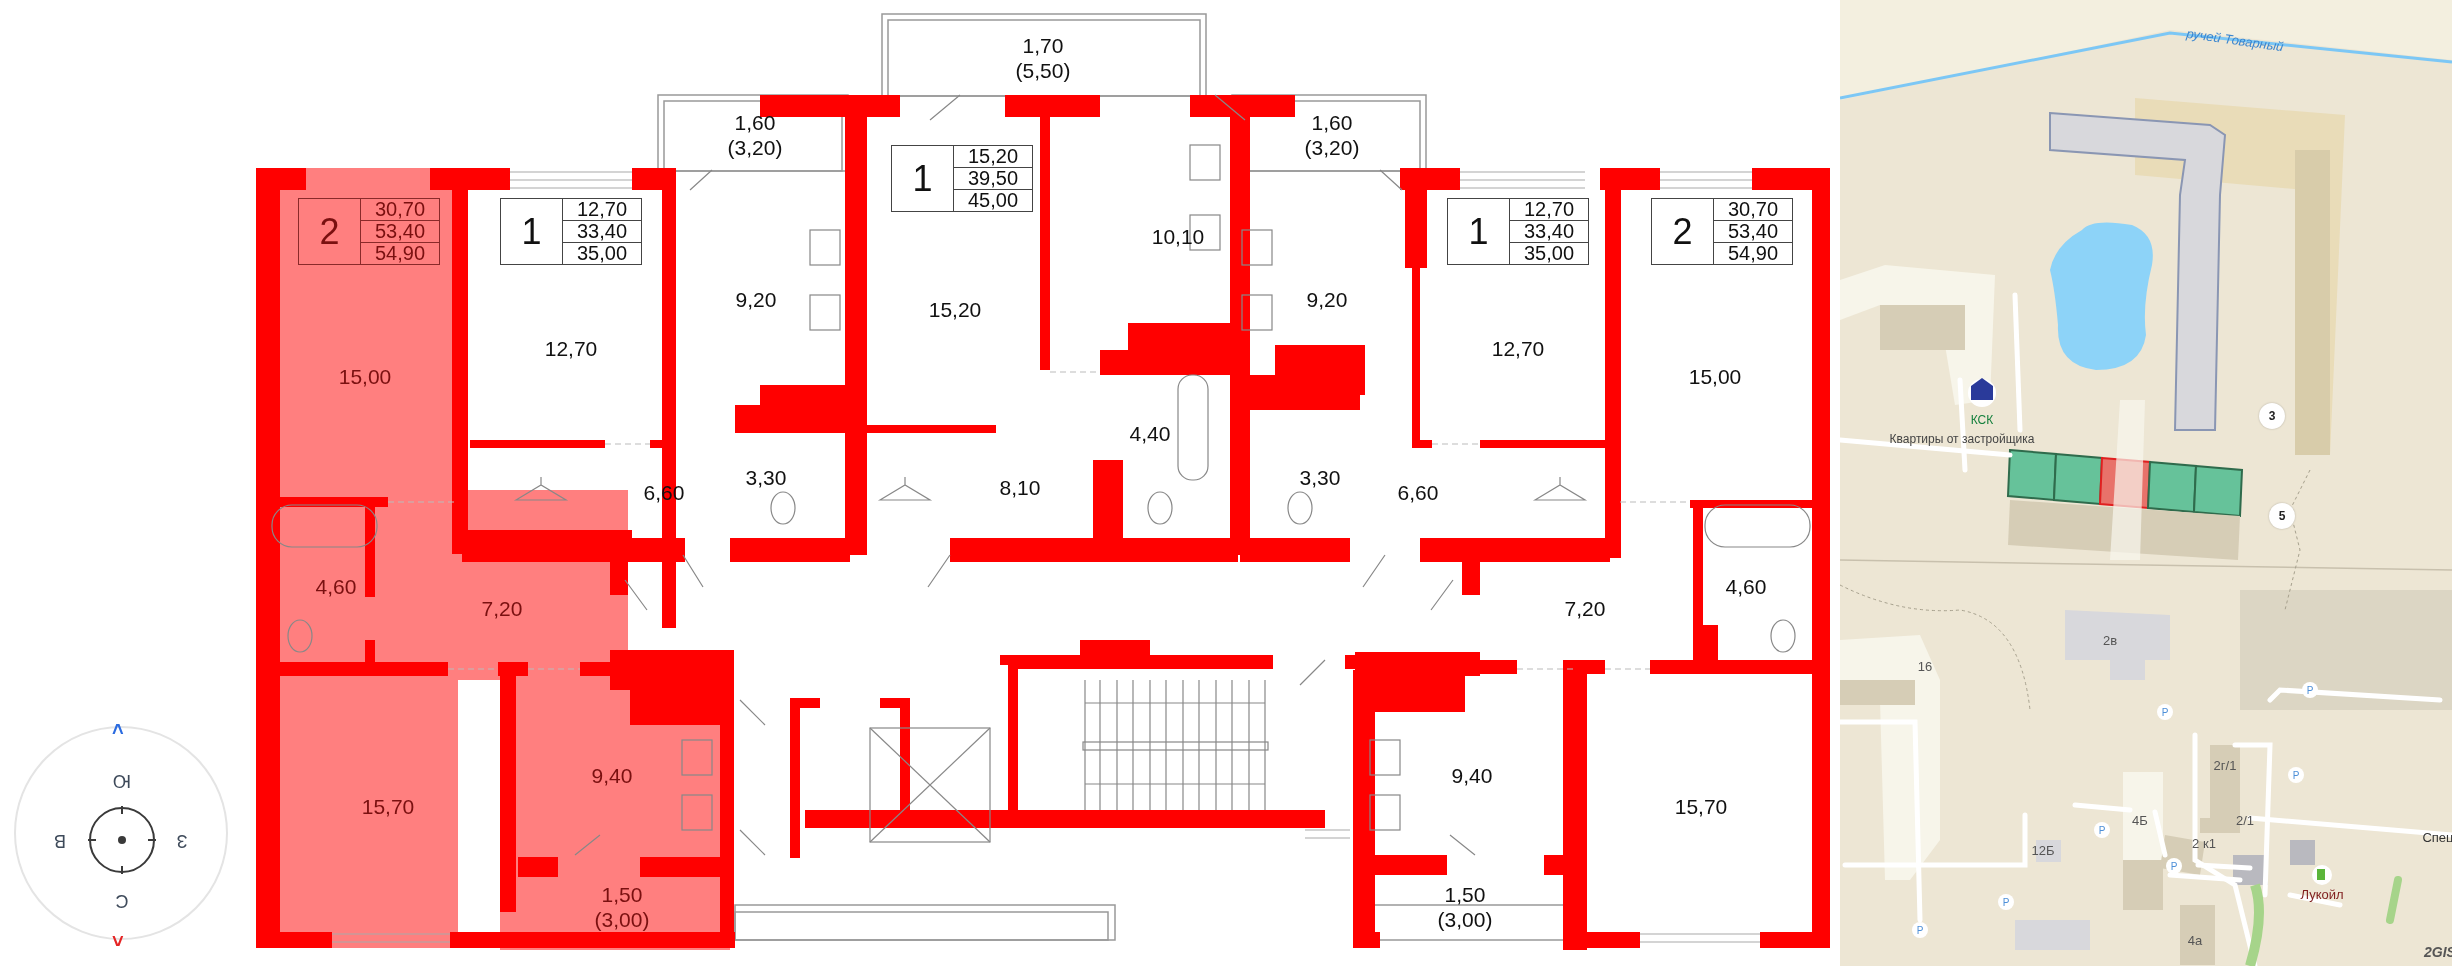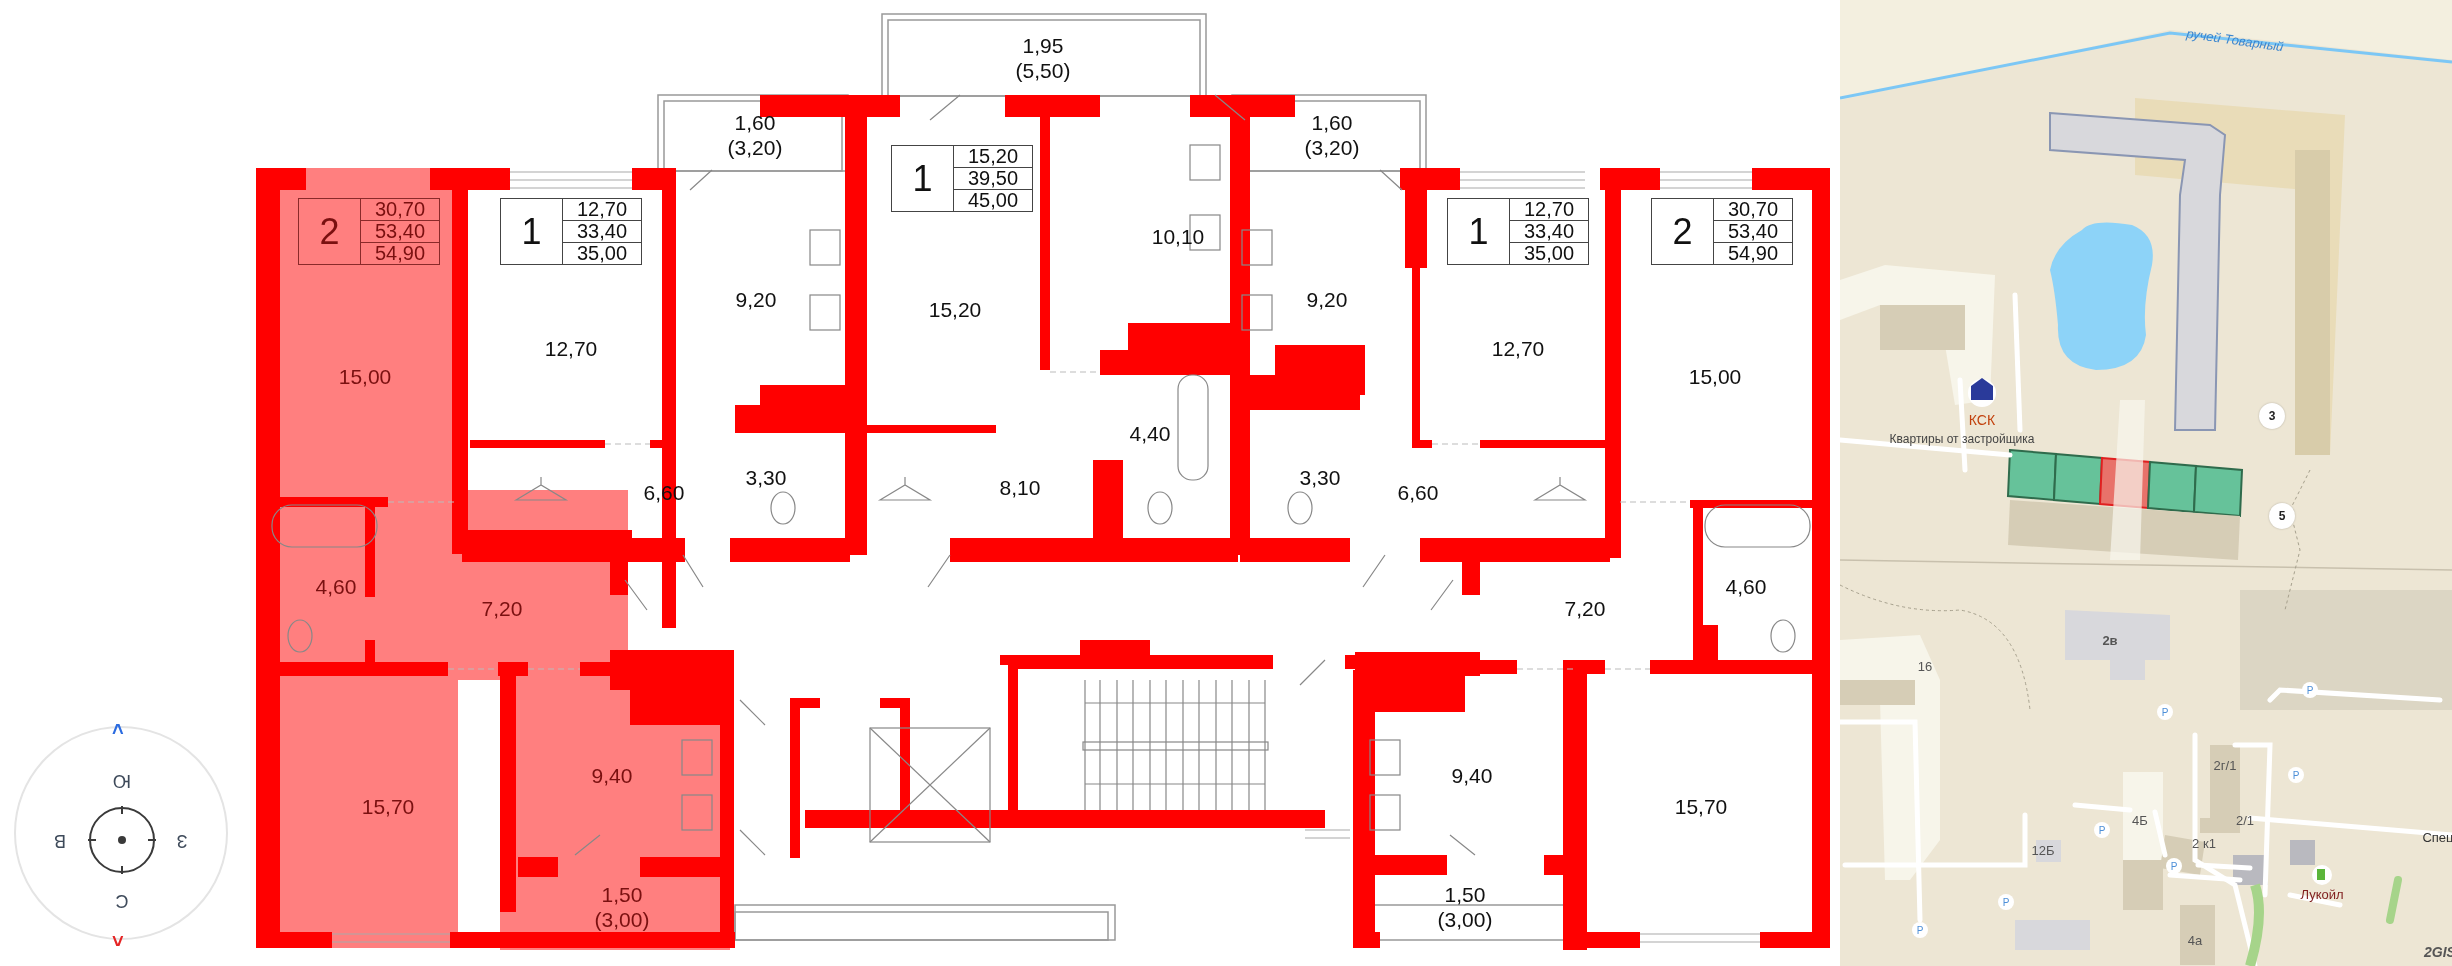--- a/index.html
+++ b/index.html
@@ -303,21 +303,21 @@
       <div class="room-label" style="left: 1178px; top: 237px;">
         <div>10,10</div>
       </div>
       <div class="room-label" style="left: 1020px; top: 488px;">
         <div>8,10</div>
       </div>
       <div class="room-label" style="left: 1150px; top: 434px;">
         <div>4,40</div>
       </div>
       <div class="room-label" style="left: 1043px; top: 58px;">
-        <div>1,95</div>
+        <div>1,70</div>
         <div>(5,50)</div>
       </div>
       <div class="room-label" style="left: 1332px; top: 135px;">
         <div>1,60</div>
         <div>(3,20)</div>
       </div>
       <div class="room-label" style="left: 1327px; top: 300px;">
         <div>9,20</div>
       </div>
       <div class="room-label" style="left: 1320px; top: 478px;">
@@ -433,25 +433,25 @@
     <rect x="450" y="840" width="25" height="25" fill="#b9b9bf"></rect>
     <circle cx="482" cy="875" r="10" fill="#fff"></circle>
     <rect x="477" y="869" width="8" height="11" fill="#5bb53a"></rect>
 
     <circle cx="142" cy="393" r="14" fill="#ffffff"></circle>
     <rect x="131" y="386" width="22" height="14" fill="#2a3a9a"></rect>
     <polygon points="131,386 142,378 153,386" fill="#2a3a9a"></polygon>
   </svg>
 
   <span class="map-label" style="left:395px;top:40px;color:#3b86cf;font-style:italic;transform:translate(-50%,-50%) rotate(8deg);">ручей Товарный</span>
-  <span class="map-label" style="left:142px;top:420px;color:#c2410c;font-size:14px;">КСК</span>
+  <span class="map-label" style="left:142px;top:420px;color:#15803d;font-size:12px;">КСК</span>
   <span class="map-label" style="left:122px;top:439px;color:#444;font-size:12px;">Квартиры от застройщика</span>
   <div class="map-badge" style="left:432px;top:416px;">3</div>
   <div class="map-badge" style="left:442px;top:516px;">5</div>
-  <span class="map-label" style="left:270px;top:640px;font-weight:bold;">2в</span>
+  <span class="map-label" style="left:270px;top:640px;">2в</span>
   <span class="map-label" style="left:85px;top:666px;">16</span>
   <span class="map-label" style="left:385px;top:765px;">2г/1</span>
   <span class="map-label" style="left:300px;top:820px;">4Б</span>
   <span class="map-label" style="left:203px;top:850px;">12Б</span>
   <span class="map-label" style="left:405px;top:820px;">2/1</span>
   <span class="map-label" style="left:364px;top:843px;">2 к1</span>
   <span class="map-label" style="left:355px;top:940px;">4а</span>
   <span class="map-label" style="left:598px;top:837px;color:#333;">Спец</span>
   <span class="map-label" style="left:482px;top:894px;color:#7f1d1d;">Лукойл</span>
   <div class="map-p" style="left:325px;top:712px;">P</div>

